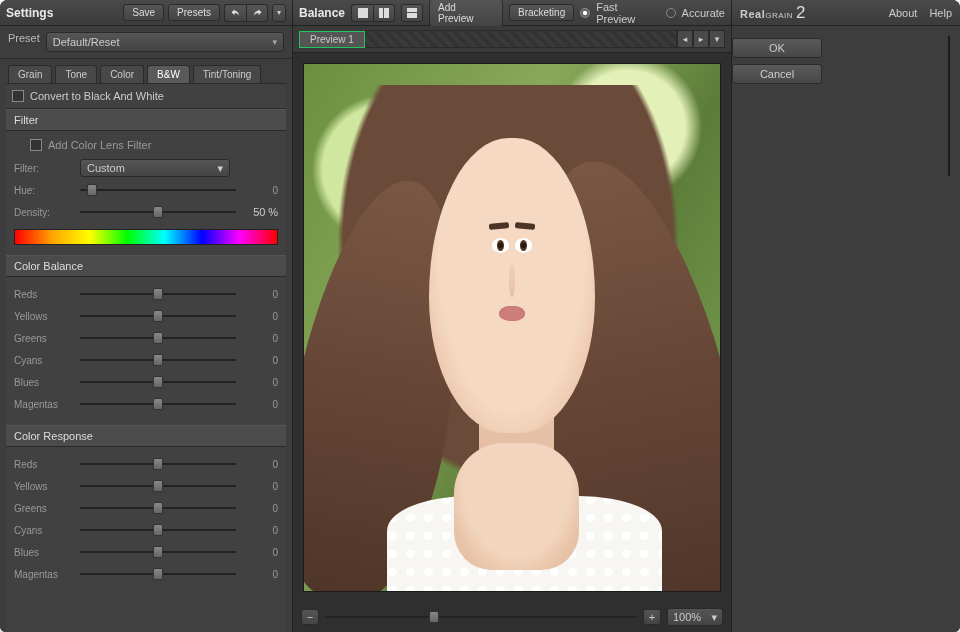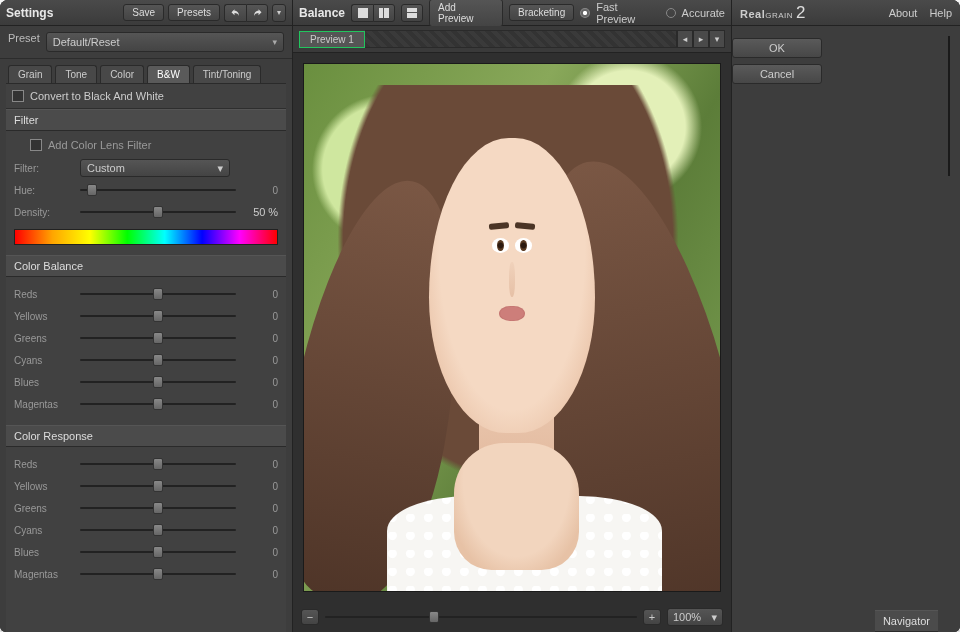--- a/index.html
+++ b/index.html
@@ -367,21 +367,20 @@
           </div>
         </div>
       </div>
 
       <div class="right">
         <div class="btncol">
           <div class="bigbtn">OK</div>
           <div class="bigbtn">Cancel</div>
         </div>
         <div style="flex:1"></div>
-        <div class="nav-hd">Navigator</div>
         <div class="nav-body">
           <div class="nav-thumb">
             <div class="portrait">
               <div class="bg-blur"></div>
               <div class="hair"></div>
               <div class="shirt"></div>
               <div class="neck"></div>
               <div class="face">
                 <div class="brow l"></div>
                   <div class="brow r"></div>

